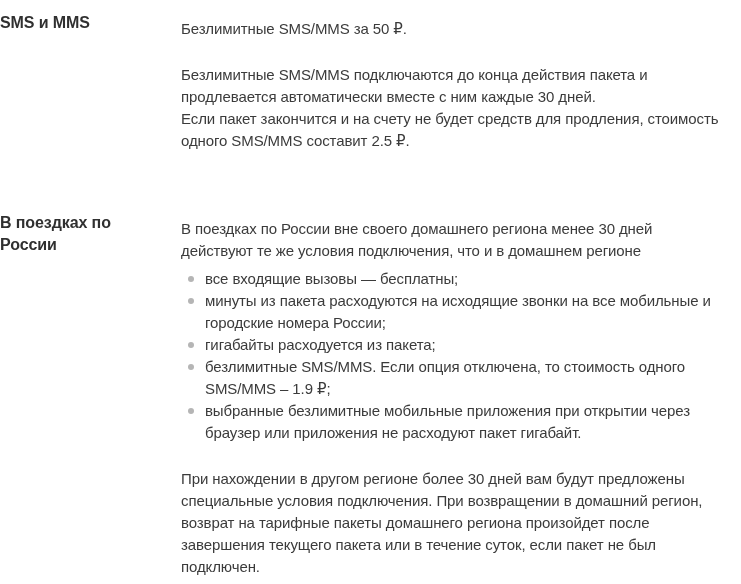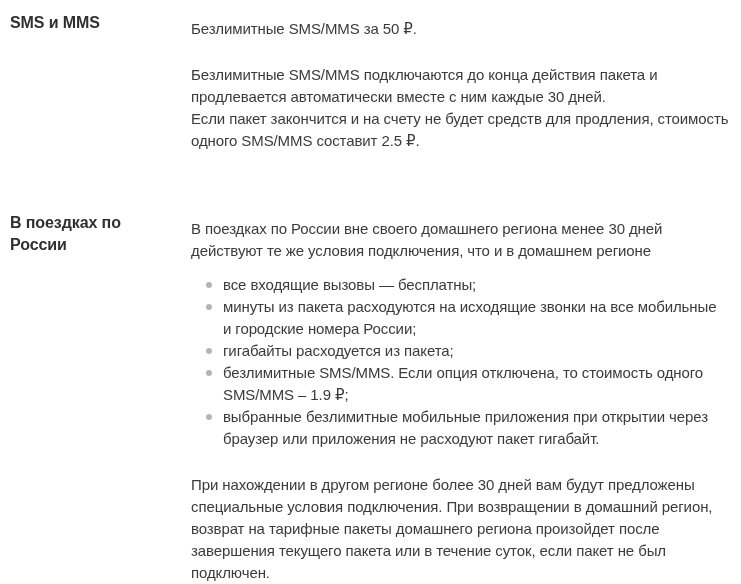--- a/index.html
+++ b/index.html
@@ -13,21 +13,21 @@
   body {
     width: 741px;
     height: 584px;
     background: var(--page-bg);
     font-family: "Liberation Sans", "DejaVu Sans", sans-serif;
   }
   .page {
     position: relative;
     width: 741px;
     height: 584px;
-    padding: 12px 2px 0 10px;
+    padding: 12px 2px 0 0;
     overflow: hidden;
     background: var(--page-bg);
   }
   .section-row {
     display: flex;
     align-items: flex-start;
   }
   .section-row + .section-row { margin-top: 54px; }
   .label-col {
     flex: 0 0 175px;
@@ -43,21 +43,21 @@
     max-width: 554px;
     font-size: 15px;
     line-height: 22px;
     color: var(--text-color);
     letter-spacing: -0.1px;
   }
   .para { margin: 6px; }
   .para.gap-above { margin-top: 24px; }
   .para .line { display: block; }
   .bullet-list {
-    margin: 12px;
+    margin: 4px;
     padding: 0;
     list-style: none;
   }
   .bullet-item {
     position: relative;
     padding-left: 26px;
   }
   .bullet-dot {
     position: absolute;
     left: 9px;

